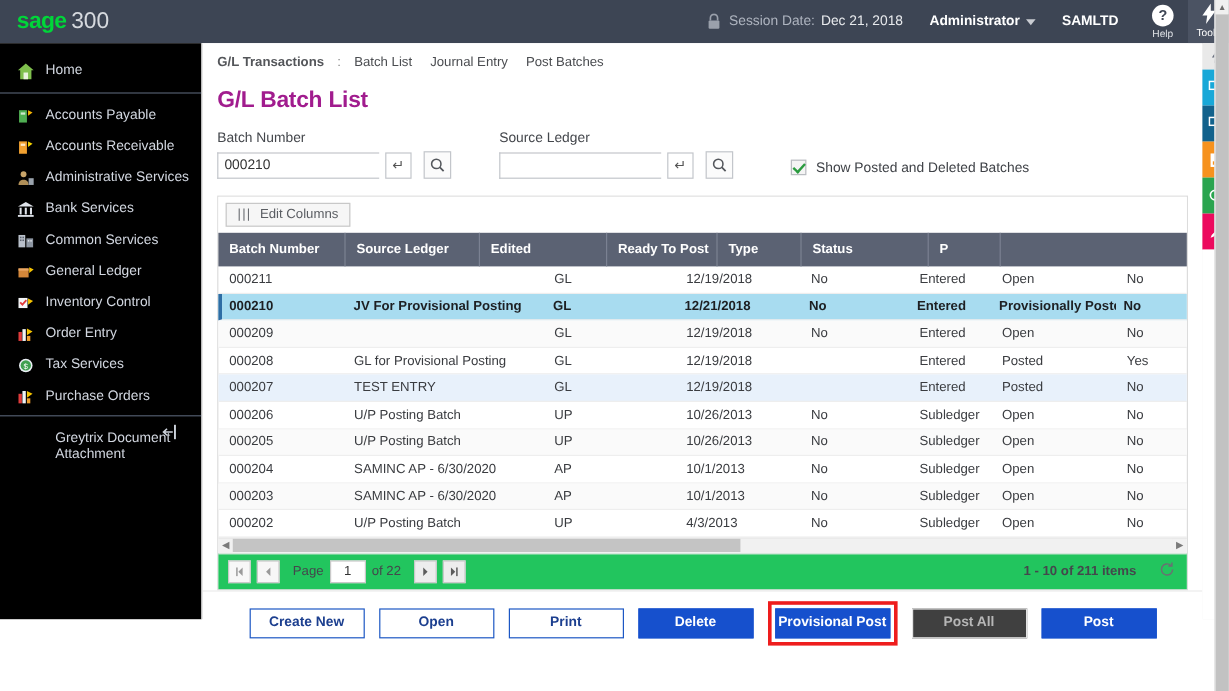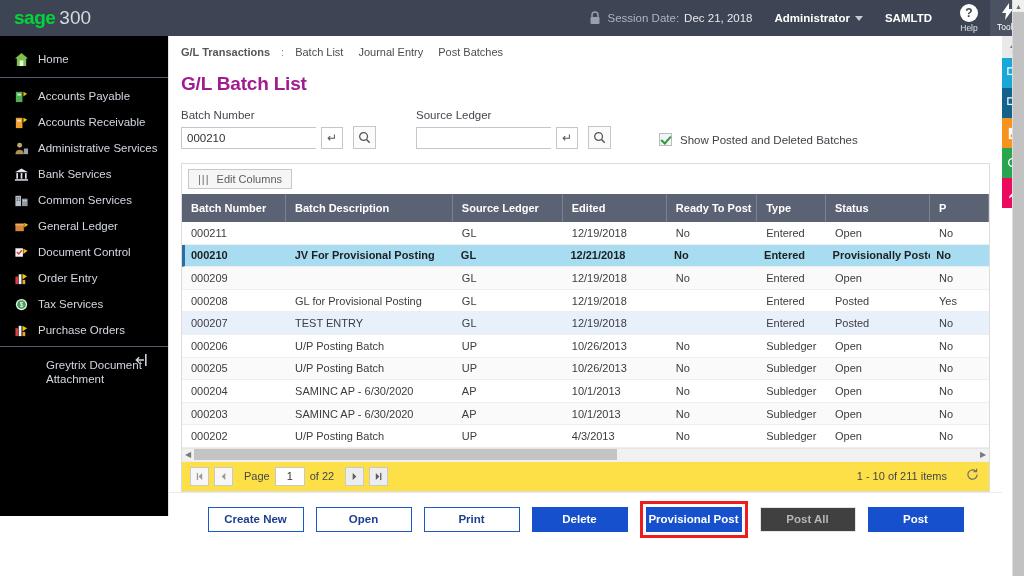--- a/index.html
+++ b/index.html
@@ -101,29 +101,29 @@
   .col0 { width: 106px; } .col1 { width: 170px; } .col2 { width: 112px; }
   .col3 { width: 106px; } .col4 { width: 92px; } .col5 { width: 70px; }
   .col6 { width: 106px; } .col7 { width: 60px; }
 
   .hscroll { height: 13px; background: #f1f1f1; border-top: 1px solid #e6e6e6;
              display: flex; align-items: center; position: relative; }
   .hs-arrow { width: 12px; text-align: center; color: #7a7a7a; font-size: 8px; }
   .hs-track { flex: 1 1 auto; height: 11px; background: #f1f1f1; position: relative; }
   .hs-thumb { position: absolute; left: 0; top: 0; width: 54%; height: 11px; background: #c4c4c4; }
 
-  .pager { height: 30px; display: flex; align-items: center; padding: 0 8px; gap: 5px; background: #fde047;
+  .pager { height: 30px; display: flex; align-items: center; padding: 0 8px; gap: 5px; background: #22c55e;
            border-top: 1px solid #ededed; }
   .pbtn { width: 19px; height: 19px; border: 1px solid #c9c9c9; background: #f7f7f7; color: #777;
           display: flex; align-items: center; justify-content: center; font-size: 8px; }
   .pbtn.active { background: #ededed; color: #444; }
   .ptext { font-size: 11px; color: #44474c; }
   .pinput { width: 30px; height: 19px; border: 1px solid #c9c9c9; text-align: center; font-size: 11px;
             color: #333; font-family: "Liberation Sans", sans-serif; background: #fff; outline: none; }
-  .pcount { margin-left: auto; font-size: 11px; color: #44474c; }
+  .pcount { margin-left: auto; font-size: 11px; color: #44474c; font-weight: bold; }
   .refresh { margin-left: 14px; margin-right: 2px; color: #6b6e73; }
 
   
   .footer { margin-top: auto; padding: 8px 12px 28px; display: flex; justify-content: center;
             align-items: center; gap: 12px; border-top: 1px solid #ebebeb; }
   .btn { width: 96px; height: 25px; font-size: 11.5px; display: flex; align-items: center;
          justify-content: center; font-weight: bold; }
   .btn.ghost { background: #ffffff; border: 1px solid #1c57c4; color: #1c3f8f; }
   .btn.primary { background: #1650cd; border: 1px solid #1650cd; color: #ffffff; }
   .btn.disabled { background: #404040; border: 1px solid #e4e4e4; color: #b6b6b6; }
@@ -264,21 +264,21 @@
         <span>General Ledger</span>
       </div>
       <div class="nav-item">
         <span class="nav-ico">
           <svg width="15" height="15" viewBox="0 0 16 16">
               <rect x="1.5" y="3.5" width="8" height="9" fill="#f4f6f8"></rect>
               <path d="M3 7.5l2 2 3.5-4" stroke="#e03b3b" stroke-width="1.6" fill="none"></path>
               <path d="M10 4l4.5 2.2-4.5 3.4z" fill="#f6c400"></path>
             </svg>
         </span>
-        <span>Document Control</span>
+        <span>Inventory Control</span>
       </div>
       <div class="nav-item">
         <span class="nav-ico">
           <svg width="15" height="15" viewBox="0 0 16 16">
               <rect x="1.5" y="6" width="3" height="8" fill="#e03b3b"></rect>
               <rect x="5" y="3.5" width="3" height="10.5" fill="#f0f3f6"></rect>
               <path d="M9 3l5 2.5L9 9z" fill="#f6c400"></path>
               <rect x="9" y="9.5" width="3" height="4.5" fill="#f0a030"></rect>
             </svg>
         </span>
@@ -365,21 +365,20 @@
       <div class="grid-wrap">
         <div class="grid-toolbar">
           <div class="editcols">
             <span class="bars">|||</span>
             <span>Edit Columns</span>
           </div>
         </div>
 
         <div class="thead">
           <div class="th col0">Batch Number</div>
-          <div class="th col1">Batch Description</div>
           <div class="th col2">Source Ledger</div>
           <div class="th col3">Edited</div>
           <div class="th col4">Ready To Post</div>
           <div class="th col5">Type</div>
           <div class="th col6">Status</div>
           <div class="th col7">P</div>
         </div>
 
         <div class="tbody">
           <div class="tr">

